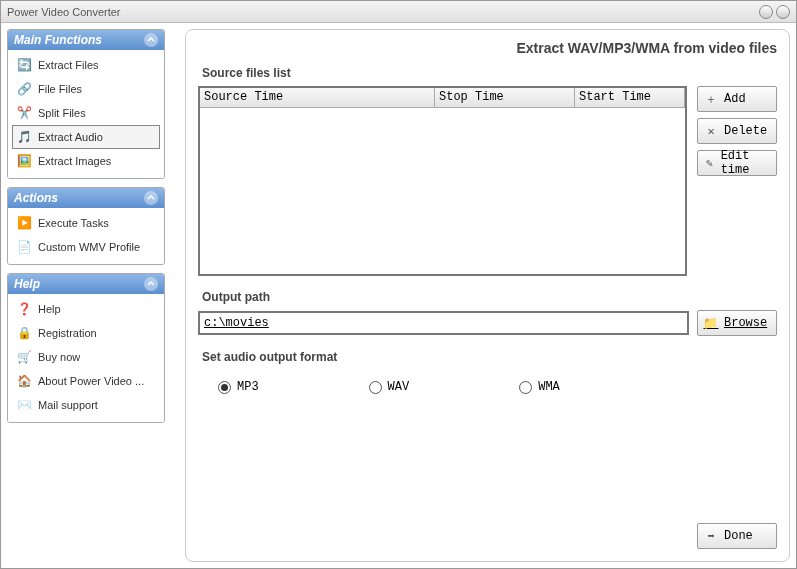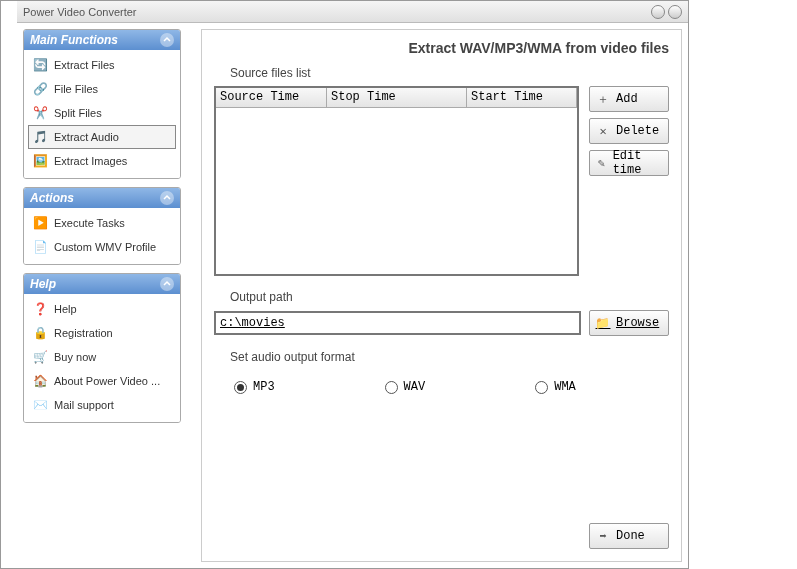--- a/index.html
+++ b/index.html
@@ -1,37 +1,37 @@
 <!DOCTYPE html>
 <html><head>
 <meta charset="utf-8">
 <style>
 * { box-sizing: border-box; margin: 0; padding: 0; }
 body { font-family: Tahoma, Arial, sans-serif; font-size: 11px; background: #fff; width: 797px; height: 569px; overflow: hidden; }
 
-.window { width: 689px; height: 569px; border: 1px solid #999; background: #fff; display: flex; flex-direction: column; padding-left: 16px; }
+.window { width: 797px; height: 569px; border: 1px solid #999; background: #fff; display: flex; flex-direction: column; }
 .titlebar { height: 22px; background: linear-gradient(#f5f5f5,#e0e0e0); border-bottom: 1px solid #bbb; display: flex; align-items: center; padding: 0 6px; color: #555; }
 .titlebar .spacer { flex: 1; }
 .tb-circle { width: 14px; height: 14px; border-radius: 50%; border: 1px solid #888; background: linear-gradient(#fff,#ccc); margin-left: 3px; }
 
 .body { flex: 1; display: flex; padding: 6px; gap: 20px; background: #fff; }
 .sidebar { width: 158px; display: flex; flex-direction: column; gap: 8px; }
-.content { flex: 1; background: #fff; border: 1px solid #ccc; border-radius: 0; padding: 8px 12px 12px; display: flex; flex-direction: column; }
+.content { flex: 1; background: #fff; border: 1px solid #ccc; border-radius: 8px; padding: 8px 12px 12px; display: flex; flex-direction: column; }
 
 .panel { border: 1px solid #aaa; border-radius: 3px; overflow: hidden; }
 .panel-hdr { background: linear-gradient(#8fb7e6,#5c8fd0); color: #fff; font-weight: bold; font-style: italic; font-size: 12px; padding: 3px 6px; display: flex; align-items: center; }
 .panel-hdr .sp { flex: 1; }
 .collapse-icon { width: 14px; height: 14px; border-radius: 50%; background: rgba(255,255,255,.4); display:flex;align-items:center;justify-content:center; }
 .panel-body { background: #fff; padding: 3px 4px 5px; }
 .panel-item { display: flex; align-items: center; gap: 5px; padding: 3px 4px; cursor: pointer; color: #333; border: 1px solid transparent; }
 .panel-item.selected { border: 1px solid #888; background: #f4f4f4; }
 .panel-item .ico { width: 16px; height: 16px; display: flex; align-items: center; justify-content: center; font-size: 12px; }
 
 .content-title { text-align: right; font-weight: bold; font-size: 14px; color: #444; padding: 2px 0 6px; }
-.section-lbl { font-weight: normal; font-size: 12px; color: #444; margin: 4px 16px 6px; }
+.section-lbl { font-weight: bold; font-size: 12px; color: #444; margin: 4px 4px 6px; }
 
 .row-files { display: flex; gap: 10px; }
 .table-wrap { flex: 1; border: 2px solid #777; background: #fff; height: 190px; }
 .thead { display:flex; background: linear-gradient(#f8f8f8,#e4e4e4); height: 20px; border-bottom: 1px solid #aaa; font-family: "Courier New", monospace; font-size: 12px; }
 .th { border-right: 1px solid #aaa; padding: 2px 4px; }
 .th.c1 { flex: 1; }
 .th.c2 { width: 110px; }
 .th.c3 { width: 140px; }
 .btn-col { width: 80px; display:flex; flex-direction: column; gap: 6px; }
 .btn { border: 1px solid #999; background: linear-gradient(#fefefe,#e5e5e5); height: 26px; display: flex; align-items: center; justify-content: flex-start; gap: 6px; padding: 0 6px; font-family: "Courier New", monospace; font-size: 12px; cursor: pointer; border-radius: 2px; }

